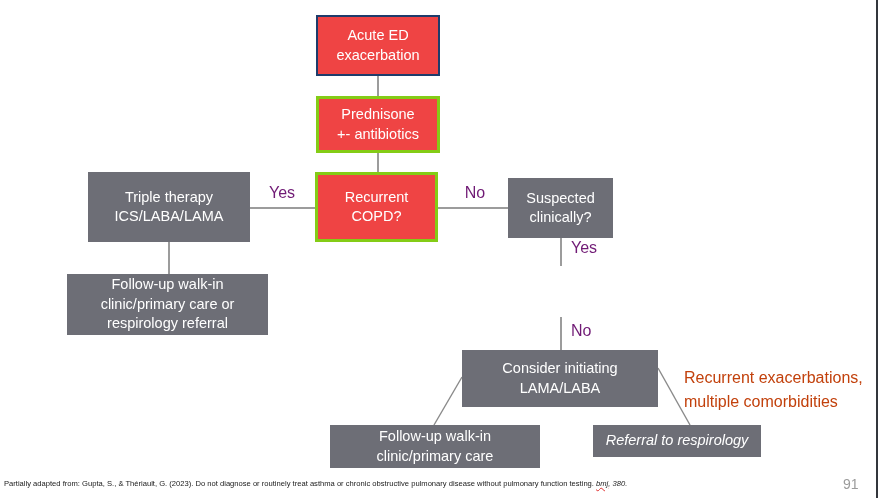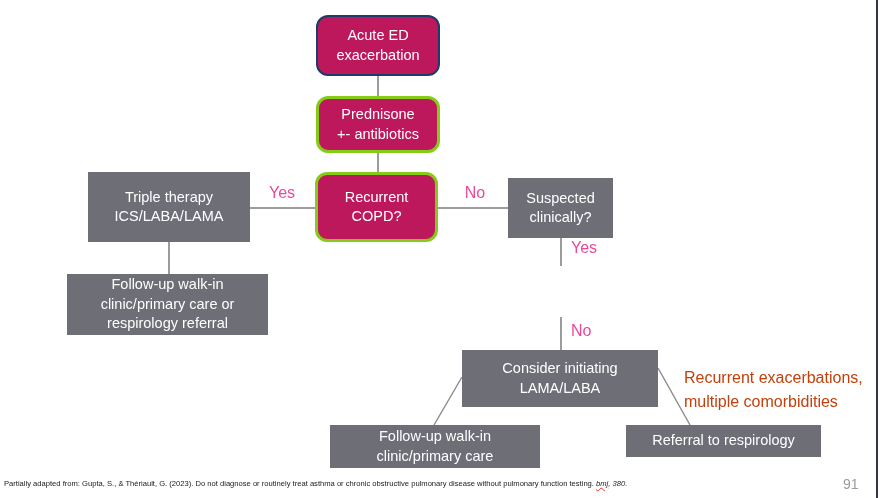--- a/index.html
+++ b/index.html
@@ -5,46 +5,46 @@
   html,body { margin:0; padding:0; background:#ffffff; }
   .slide {
     position:relative; width:886px; height:498px; background:#ffffff;
     font-family:"Liberation Sans", sans-serif; overflow:hidden;
   }
   .node {
     position:absolute; display:flex; align-items:center; justify-content:center;
     text-align:center; color:#ffffff; font-size:14.5px; line-height:1.34;
     white-space:pre-line; box-sizing:border-box;
   }
-  .node.red  { background:#be185d;border-radius:12px; }
+  .node.red  { background:#ef4444; }
   .node.gray { background:#6d6e76; }
   .node.navy-border { border:2px solid #1e3c6b; }
   .node.gray-border { border:3px solid #84cc16; }
 
   .line { position:absolute; background:#9c9c9c; }
 
   .edge-label {
-    position:absolute; color:#ec4899; font-size:16px; line-height:1.15;
+    position:absolute; color:#701a75; font-size:16px; line-height:1.15;
   }
   .annotation {
     position:absolute; left:684px; top:366px; color:#c2410c;
     font-size:16px; line-height:24px; white-space:pre-line;
   }
 
   
   #n-acute          { left:316px; top:15px;  width:124px; height:61px; }
   #n-prednisone     { left:316px; top:96px;  width:124px; height:57px; }
   #n-diagnosed      { left:315px; top:172px; width:123px; height:70px; }
   #n-triple         { left:88px;  top:172px; width:162px; height:70px; }
   #n-followup-left  { left:67px;  top:274px; width:201px; height:61px; }
   #n-suspected      { left:508px; top:178px; width:105px; height:60px; }
   #n-reasonable     { left:476px; top:266px; width:168px; height:51px; }
   #n-consider       { left:462px; top:350px; width:196px; height:57px; }
   #n-followup-bottom{ left:330px; top:425px; width:210px; height:43px; }
-  #n-referral       { left:626px; top:425px; width:195px; height:32px; }
+  #n-referral       { left:593px; top:425px; width:168px; height:32px;font-style:italic; }
 
   
   #l-v1    { left:377px; top:76px;  width:2px;  height:20px; }
   #l-v2    { left:377px; top:153px; width:2px;  height:19px; }
   #l-h-yes { left:250px; top:207px; width:65px; height:2px;  }
   #l-h-no  { left:438px; top:207px; width:70px; height:2px;  }
   #l-v3    { left:168px; top:242px; width:2px;  height:32px; }
   #l-v4    { left:560px; top:238px; width:2px;  height:28px; }
   #l-v5    { left:560px; top:317px; width:2px;  height:33px; }
 

